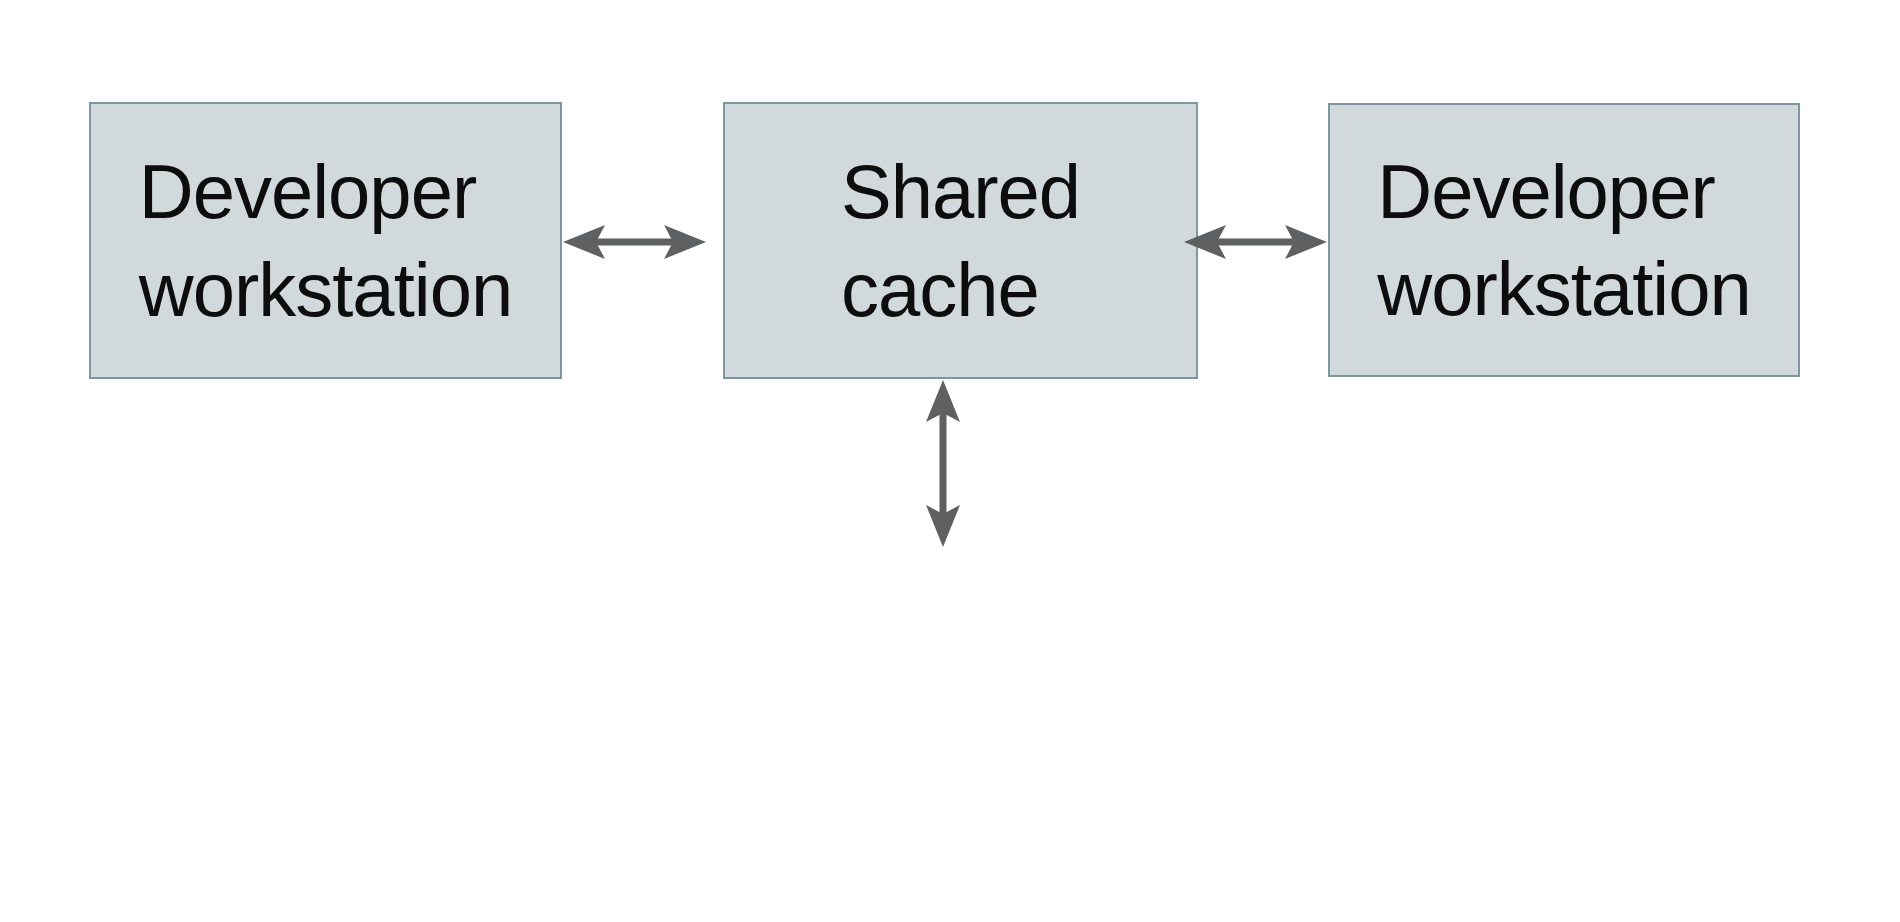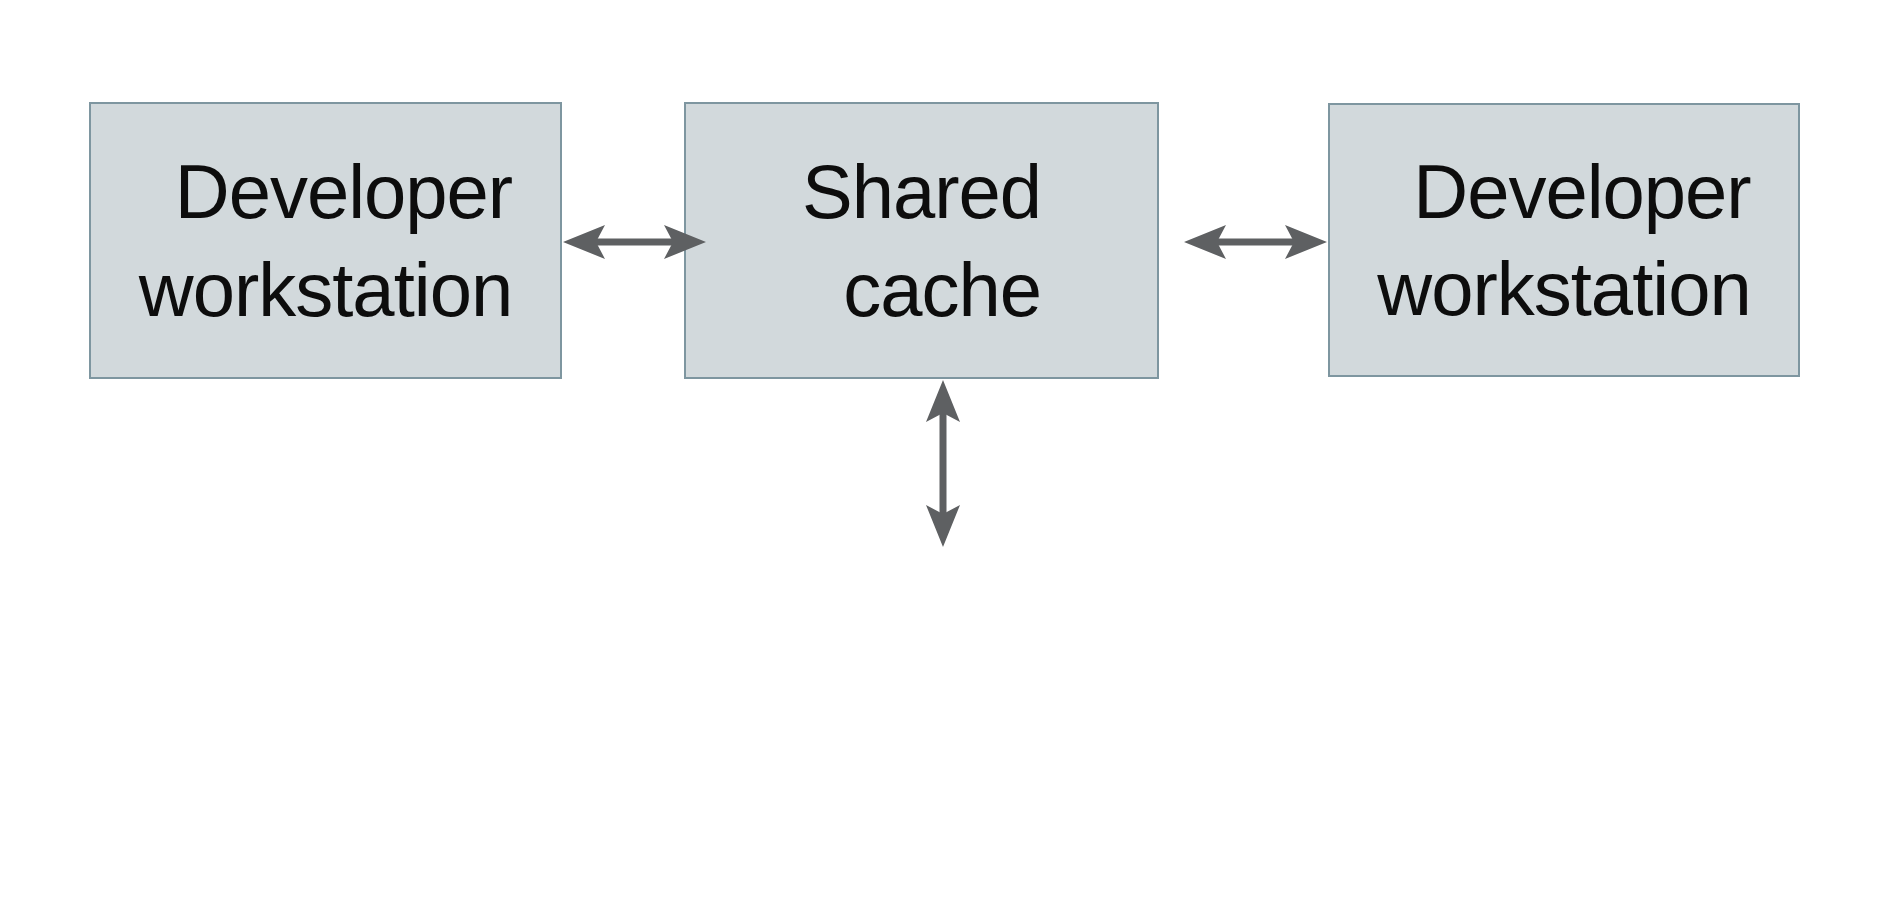--- a/index.html
+++ b/index.html
@@ -16,31 +16,31 @@
     font-family: "Liberation Sans", sans-serif;
   }
   .node {
     position: absolute;
     background: #d2d9dc;
     border: 2px solid #7e96a0;
     box-sizing: border-box;
     display: flex;
     align-items: center;
     justify-content: center;
-    text-align: right;
+    text-align: left;
   }
   .node-label {
     font-size: 76px;
     line-height: 1.28;
     color: #0d0d0d;
     white-space: pre-line;
     letter-spacing: -1px;
   }
   .node-dev-left  { left: 89px;   top: 102px; width: 473px; height: 277px; }
-  .node-cache     { left: 684px;  top: 102px; width: 475px; height: 277px; }
+  .node-cache     { left: 723px;  top: 102px; width: 475px; height: 277px; }
   .node-dev-right { left: 1328px; top: 103px; width: 472px; height: 274px; }
   .node-ci        { left: 707px;  top: 548px; width: 478px; height: 272px; }
   .arrow { position: absolute; }
   .arrow-left  { left: 563px;  top: 220px; }
   .arrow-right { left: 1184px; top: 220px; }
   .arrow-down  { left: 921px;  top: 380px; }
 </style>
 </head>
 <body>
 

